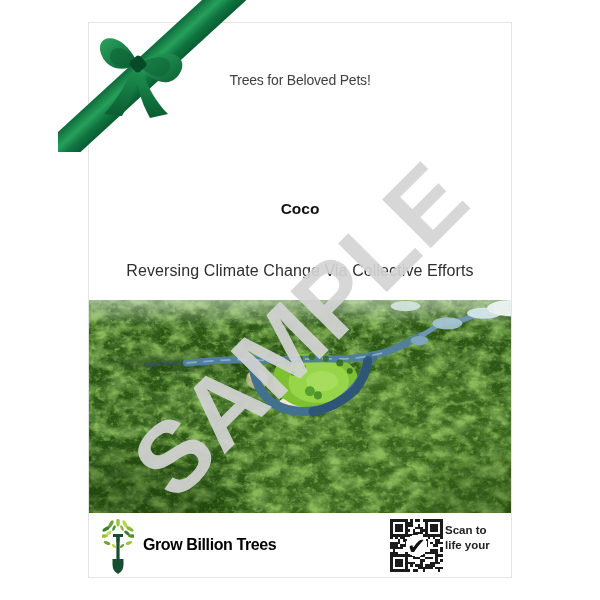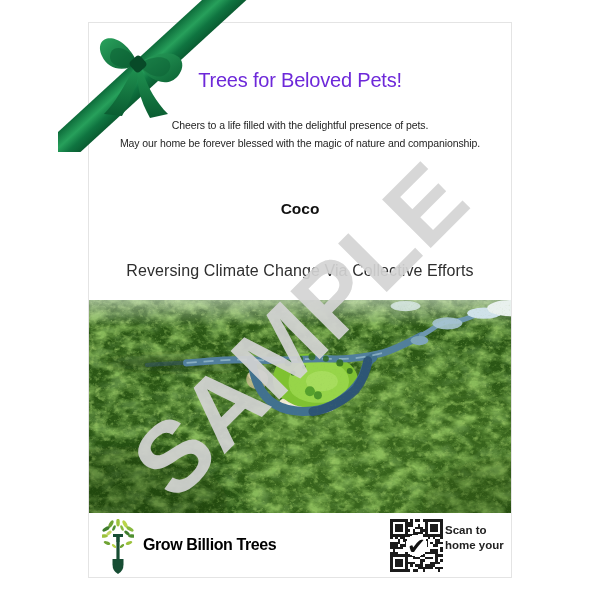--- a/index.html
+++ b/index.html
@@ -2,21 +2,21 @@
 <html><head>
 <meta charset="utf-8">
 <style>
   html,body{margin:0;padding:0;background:#ffffff;}
   body{width:600px;height:600px;position:relative;overflow:hidden;
        font-family:"Liberation Sans",sans-serif;color:#1f1f1f;}
   .card{position:absolute;left:88px;top:22px;width:424px;height:556px;
         background:#fff;border:1px solid #e4e4e4;box-sizing:border-box;z-index:1;}
   .abs{position:absolute;}
   .ctr{left:0;width:422px;text-align:center;}
-  .title{top:46px;font-size:20px;letter-spacing:-0.2px;color:#6d28d9;line-height:22px;text-align:center;}
+  .title{top:46px;font-size:14px;letter-spacing:-0.2px;color:#404040;line-height:22px;text-align:center;}
   .msg{top:94px;font-size:10.5px;line-height:17.5px;letter-spacing:-0.1px;color:#242424;}
   .pet{top:156px;font-size:15.5px;font-weight:bold;line-height:20px;color:#111;margin-top:20px;}
   .planted{top:181px;font-size:11.5px;line-height:16px;color:#242424;}
   .tagline{top:240px;font-size:16px;line-height:16px;color:#2e2e2e;letter-spacing:0.1px;}
   .photo{top:277px;left:0;width:422px;height:213px;display:block;}
   .logo{left:13px;top:496px;width:32px;height:56px;}
   .brand{left:54px;top:508px;font-size:16px;font-weight:bold;letter-spacing:-0.4px;
          color:#000000;line-height:28px;}
   .qr{left:301px;top:496px;width:53px;height:53px;background:#fff;}
   .qr svg{width:53px;height:53px;display:block;}
@@ -29,24 +29,20 @@
 </style>
 </head>
 <body>
 
 <div class="watermark">SAMPLE</div>
 
 <div class="card">
 
   <div class="abs ctr title">Trees for Beloved Pets!</div>
 
-  <div class="abs ctr msg">
-    <div>Cheers to a life filled with the delightful presence of pets.</div>
-    <div>May our home be forever blessed with the magic of nature and companionship.</div>
-  </div>
 
   <div class="abs ctr pet">Coco</div>
 
 
   <div class="abs ctr tagline">Reversing Climate Change Via Collective Efforts</div>
 
   <svg class="abs photo" viewBox="0 0 424 210" preserveAspectRatio="none">
     <defs>
       <filter id="mA" x="-5%" y="-5%" width="110%" height="110%">
         <feTurbulence type="fractalNoise" baseFrequency="0.05 0.08" numOctaves="4" seed="3"></feTurbulence>
@@ -291,21 +287,21 @@
           <path fill-rule="evenodd" d="M0,14h7v7h-7z M1,15v5h5v-5z"></path>
           <rect x="2" y="16" width="3" height="3"></rect>
         </g>
         <circle cx="10.5" cy="10.5" r="4.3" fill="#fff"></circle>
         <text x="10.5" y="13.7" text-anchor="middle" font-size="9" font-weight="bold" fill="#111" font-family="DejaVu Sans, sans-serif">✔</text>
       </svg>
   </div>
 
   <div class="abs scan">
     <div>Scan to</div>
-    <div>home your</div>
+    <div>life your</div>
   </div>
 </div>
 
 <svg class="ribbon" viewBox="0 0 190 152">
   <defs>
     <linearGradient id="rgBand" x1="0" y1="0" x2="0" y2="1">
       <stop offset="0" stop-color="#0d6b3a"></stop>
         <stop offset="0.4" stop-color="#27a05b"></stop>
       <stop offset="0.7" stop-color="#0f7440"></stop>
         <stop offset="1" stop-color="#0a5c31"></stop>

